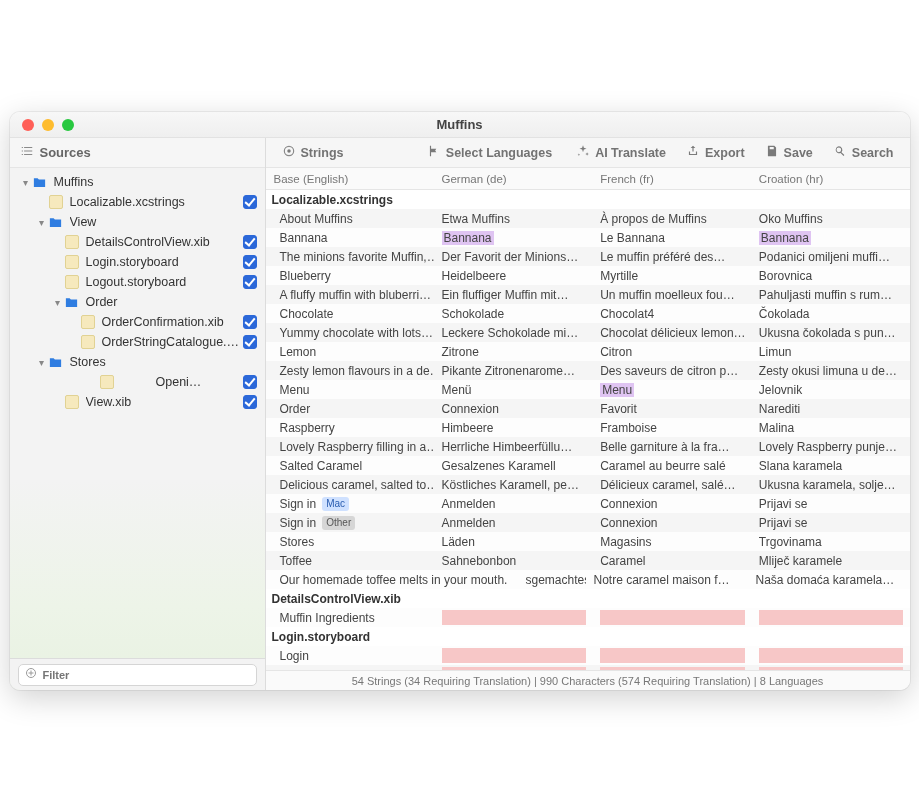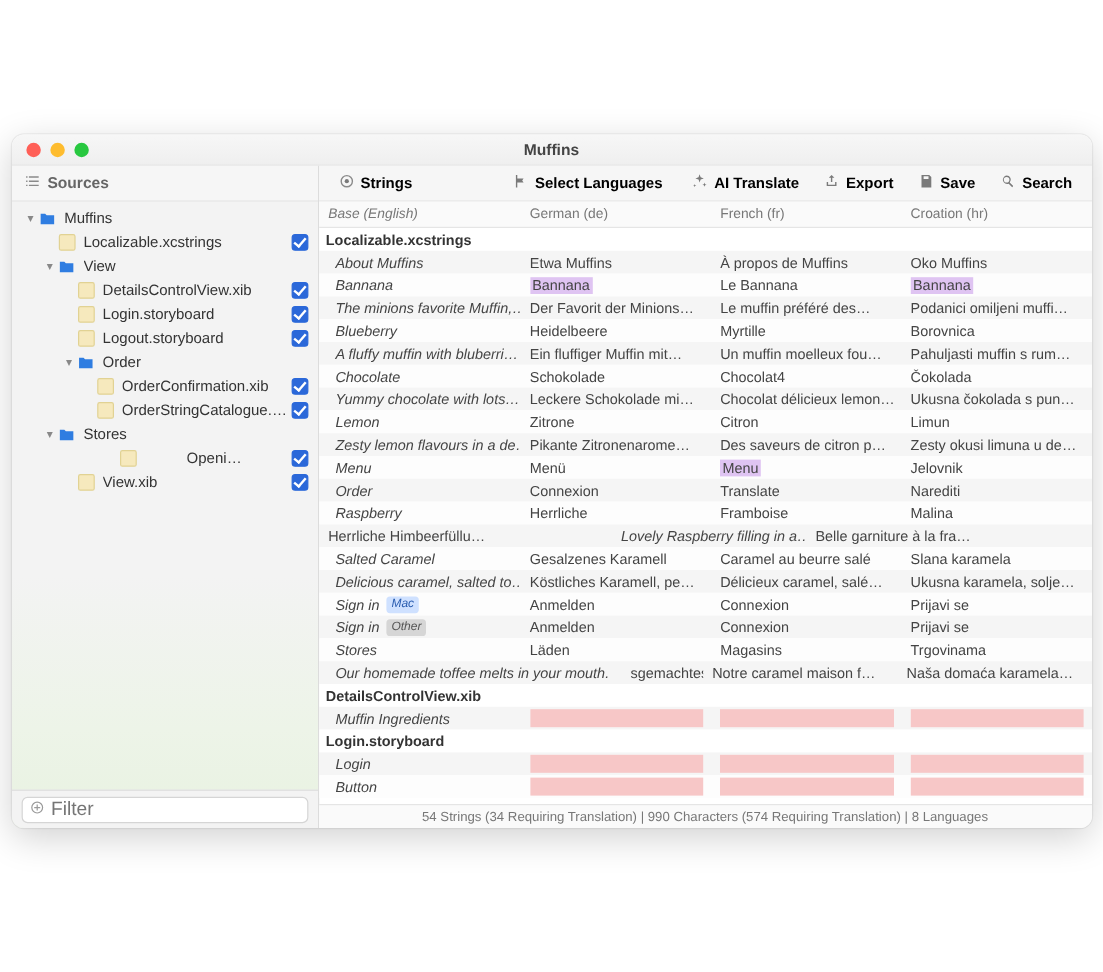--- a/index.html
+++ b/index.html
@@ -46,35 +46,35 @@
   .node .icon{width:16px;height:16px;margin-right:6px;display:flex;align-items:center;justify-content:center;}
   .node .txt{flex:1; white-space:nowrap; overflow:hidden; text-overflow:ellipsis; font-size:12.5px; color:#333;}
   .node .chk{width:14px;height:14px;}
   .chk input{appearance:none;width:14px;height:14px;border-radius:3px;border:1px solid #2b68d9;background:#2b68d9;position:relative;}
   .chk input:checked::after{content:""; position:absolute; left:3px; top:0px; width:4px; height:8px; border:2px solid #fff; border-top:none;border-left:none; transform:rotate(40deg);}
   .folder-icon svg{width:15px;height:15px;fill:#2f7de1;}
   .file-icon{width:14px;height:14px;border-radius:2px;background:#f6e9bd;border:1px solid #e1d293;}
   .filterbar{height:32px;border-top:1px solid #dcdcdc;display:flex;align-items:center;padding:0 8px;background:#f3f3f3;}
   .filterbar .pill{flex:1;height:22px;border:1px solid #d5d5d5;border-radius:5px;background:#fff;display:flex;align-items:center;padding:0 6px;color:#9a9a9a;gap:6px;}
   .filterbar svg{width:12px;height:12px;fill:#9a9a9a;}
-  .filterbar input{border:none;outline:none;flex:1;font-size:16px;background:transparent;}
+  .filterbar input{border:none;outline:none;flex:1;font-size:11px;background:transparent;font-weight:bold;}
 
   .main { flex:1; display:flex; flex-direction:column; min-width:0;}
   .toolbar {
     height:30px; border-bottom:1px solid #e5e5e5; display:flex; align-items:center;
     background:#f6f6f6; padding:0 8px; gap:4px; color:#666; font-weight:500;
   }
   .tool {display:flex;align-items:center;gap:5px;height:22px;padding:0 8px;border-radius:4px;white-space:nowrap;}
   .tool svg{width:14px;height:14px;fill:#7a7a7a;}
-  .tool .txt{font-size:12.5px;color:#000000;font-weight:600;}
+  .tool .txt{font-size:12.5px;color:#737373;font-weight:600;}
   .tool.title{font-weight:700;color:#555;}
   .spacer{flex:1;}
   .table-head{display:flex;height:22px;border-bottom:1px solid #e5e5e5;background:#fafafa;font-size:11.5px;color:#777;}
   .col{overflow:hidden;white-space:nowrap;text-overflow:ellipsis;display:flex;align-items:center;padding-left:8px;}
-  .c0{width:168px;flex:none;font-style:italic;}
+  .c0{width:168px;flex:none;}
   .c1,.c2,.c3{flex:1;min-width:0;}
   .grid{flex:1;overflow:auto;}
   .row{display:flex;height:19px;align-items:stretch;}
   .row:nth-child(odd){background:#fdfdfd;}
   .row:nth-child(even){background:#f5f5f5;}
   .row .cell{display:flex;align-items:center;padding-left:8px;font-size:12px;color:#444;white-space:nowrap;overflow:hidden;text-overflow:ellipsis;}
   .row .cell.c0{padding-left:14px;}
   .row.group{background:#fff!important;}
   .row.group .cell{font-weight:700;color:#333;padding-left:6px;}
   .badge{font-size:10px;border-radius:3px;padding:0 4px;background:#d6d6d6;color:#555;margin-left:6px;height:14px;display:inline-flex;align-items:center;}
@@ -355,33 +355,34 @@
             <div class="cell c0">Menu</div>
             <div class="cell c1">Menü</div>
             <div class="cell c2 hl-purple">
               <span class="inner">Menu</span>
             </div>
             <div class="cell c3">Jelovnik</div>
           </div>
           <div class="row">
             <div class="cell c0">Order</div>
             <div class="cell c1">Connexion</div>
-            <div class="cell c2">Translate</div>
+            <div class="cell c2">Favorit</div>
             <div class="cell c3">Narediti</div>
           </div>
           <div class="row">
             <div class="cell c0">Raspberry</div>
-            <div class="cell c1">Herrliche</div>
+            <div class="cell c1">Himbeere</div>
             <div class="cell c2">Framboise</div>
             <div class="cell c3">Malina</div>
           </div>
           <div class="row">
+            <div class="cell c0">Lovely Raspberry filling in a…</div>
             <div class="cell c1">Herrliche Himbeerfüllu…</div>
-            <div class="cell c0">Lovely Raspberry filling in a…</div>
             <div class="cell c2">Belle garniture à la fra…</div>
+            <div class="cell c3">Lovely Raspberry punje…</div>
           </div>
           <div class="row">
             <div class="cell c0">Salted Caramel</div>
             <div class="cell c1">Gesalzenes Karamell</div>
             <div class="cell c2">Caramel au beurre salé</div>
             <div class="cell c3">Slana karamela</div>
           </div>
           <div class="row">
             <div class="cell c0">Delicious caramel, salted to…</div>
             <div class="cell c1">Köstliches Karamell, pe…</div>
@@ -398,20 +399,26 @@
             <div class="cell c0">Sign in<span class="badge ">Other</span></div>
             <div class="cell c1">Anmelden</div>
             <div class="cell c2">Connexion</div>
             <div class="cell c3">Prijavi se</div>
           </div>
           <div class="row">
             <div class="cell c0">Stores</div>
             <div class="cell c1">Läden</div>
             <div class="cell c2">Magasins</div>
             <div class="cell c3">Trgovinama</div>
+          </div>
+          <div class="row">
+            <div class="cell c0">Toffee</div>
+            <div class="cell c1">Sahnebonbon</div>
+            <div class="cell c2">Caramel</div>
+            <div class="cell c3">Mliječ karamele</div>
           </div>
           <div class="row">
             <div class="cell c0" style="width: auto; flex: 0 0 252px;">Our homemade toffee melts in your mouth.</div>
             <div class="cell c1" style="flex: 0 0 68px;">sgemachtes…</div>
             <div class="cell c2">Notre caramel maison f…</div>
             <div class="cell c3">Naša domaća karamela…</div>
           </div>
           <div class="row group">
             <div class="cell" style="flex: 1 1 0%;">DetailsControlView.xib</div>
           </div>

